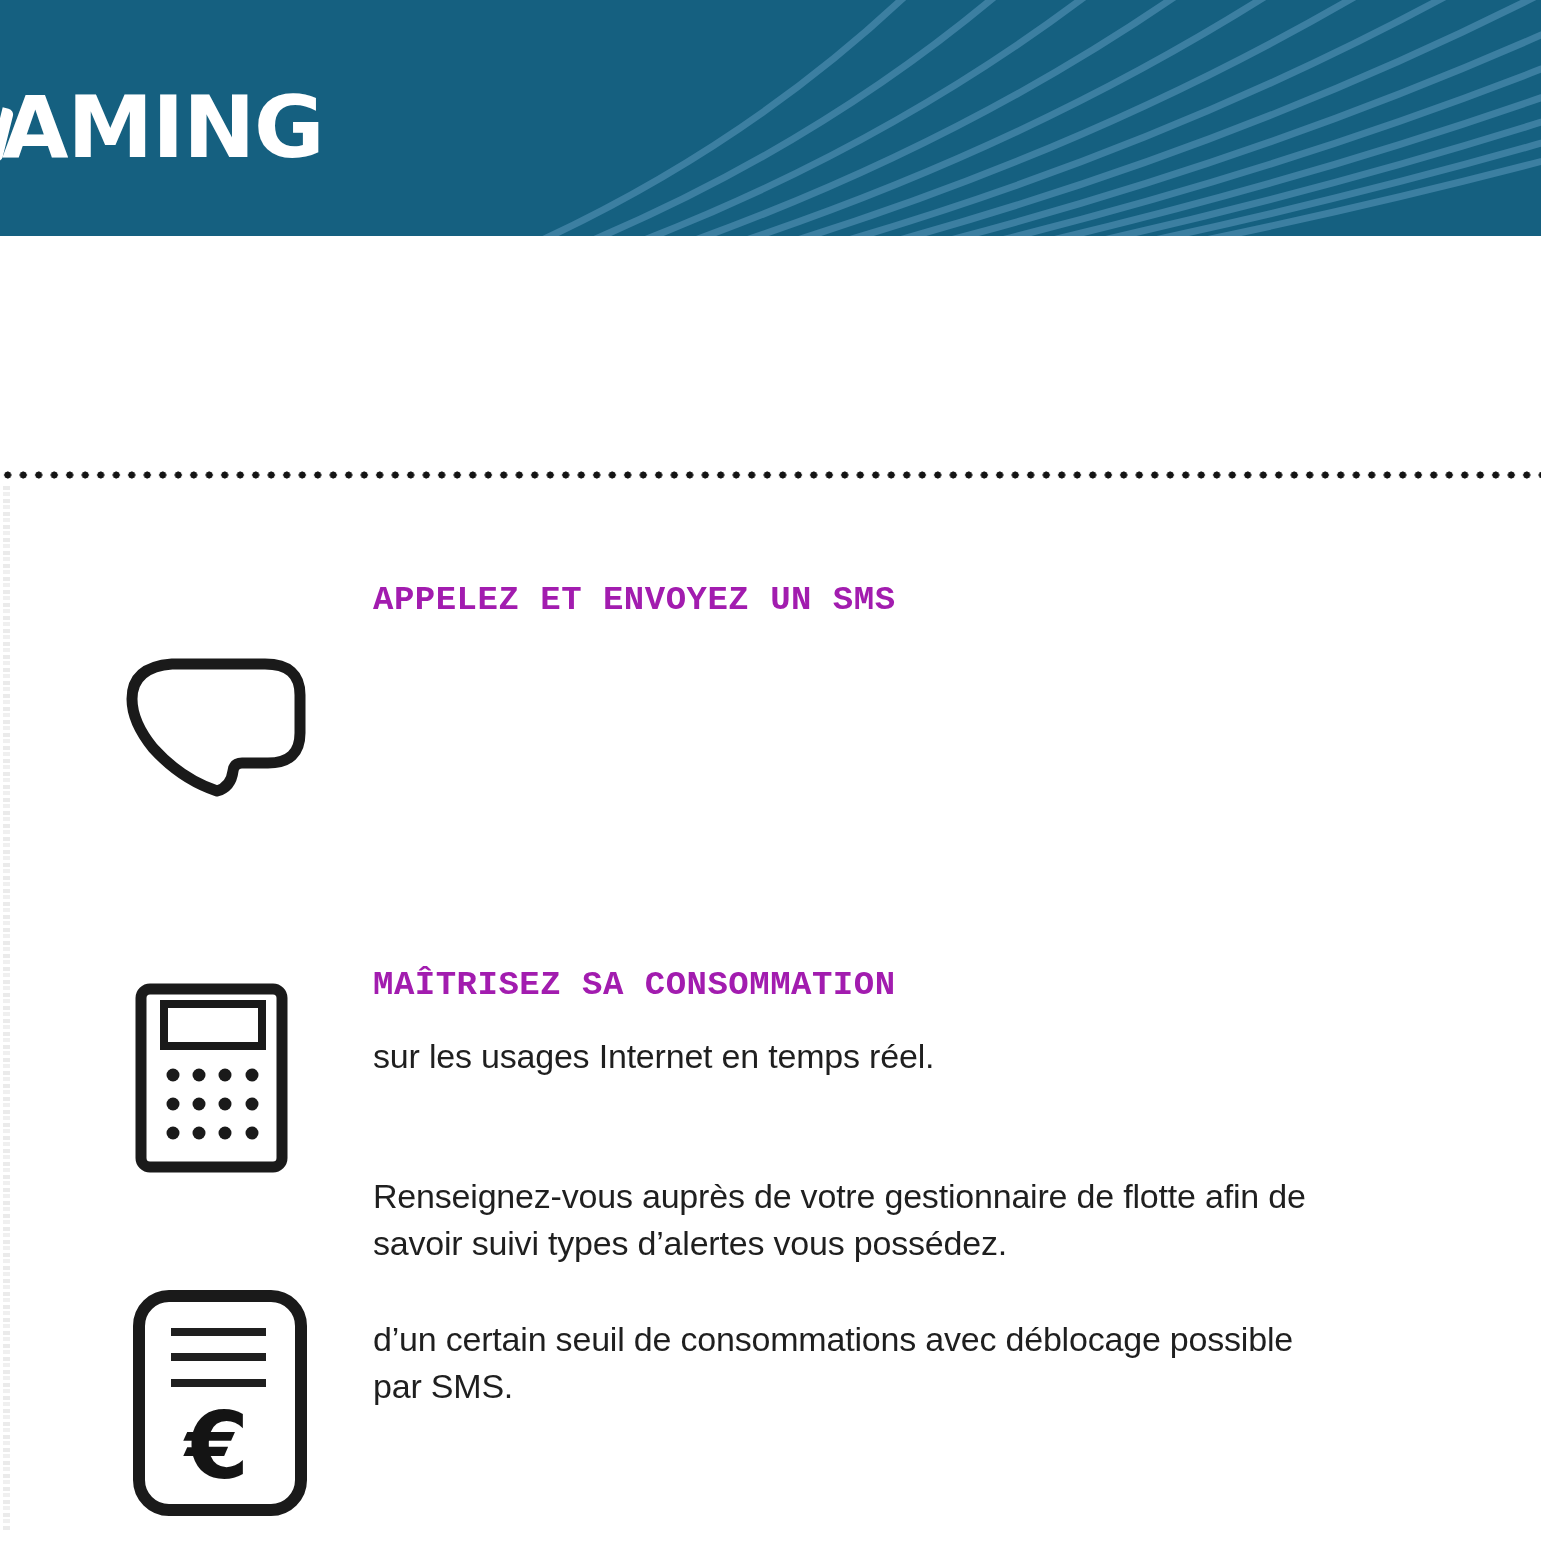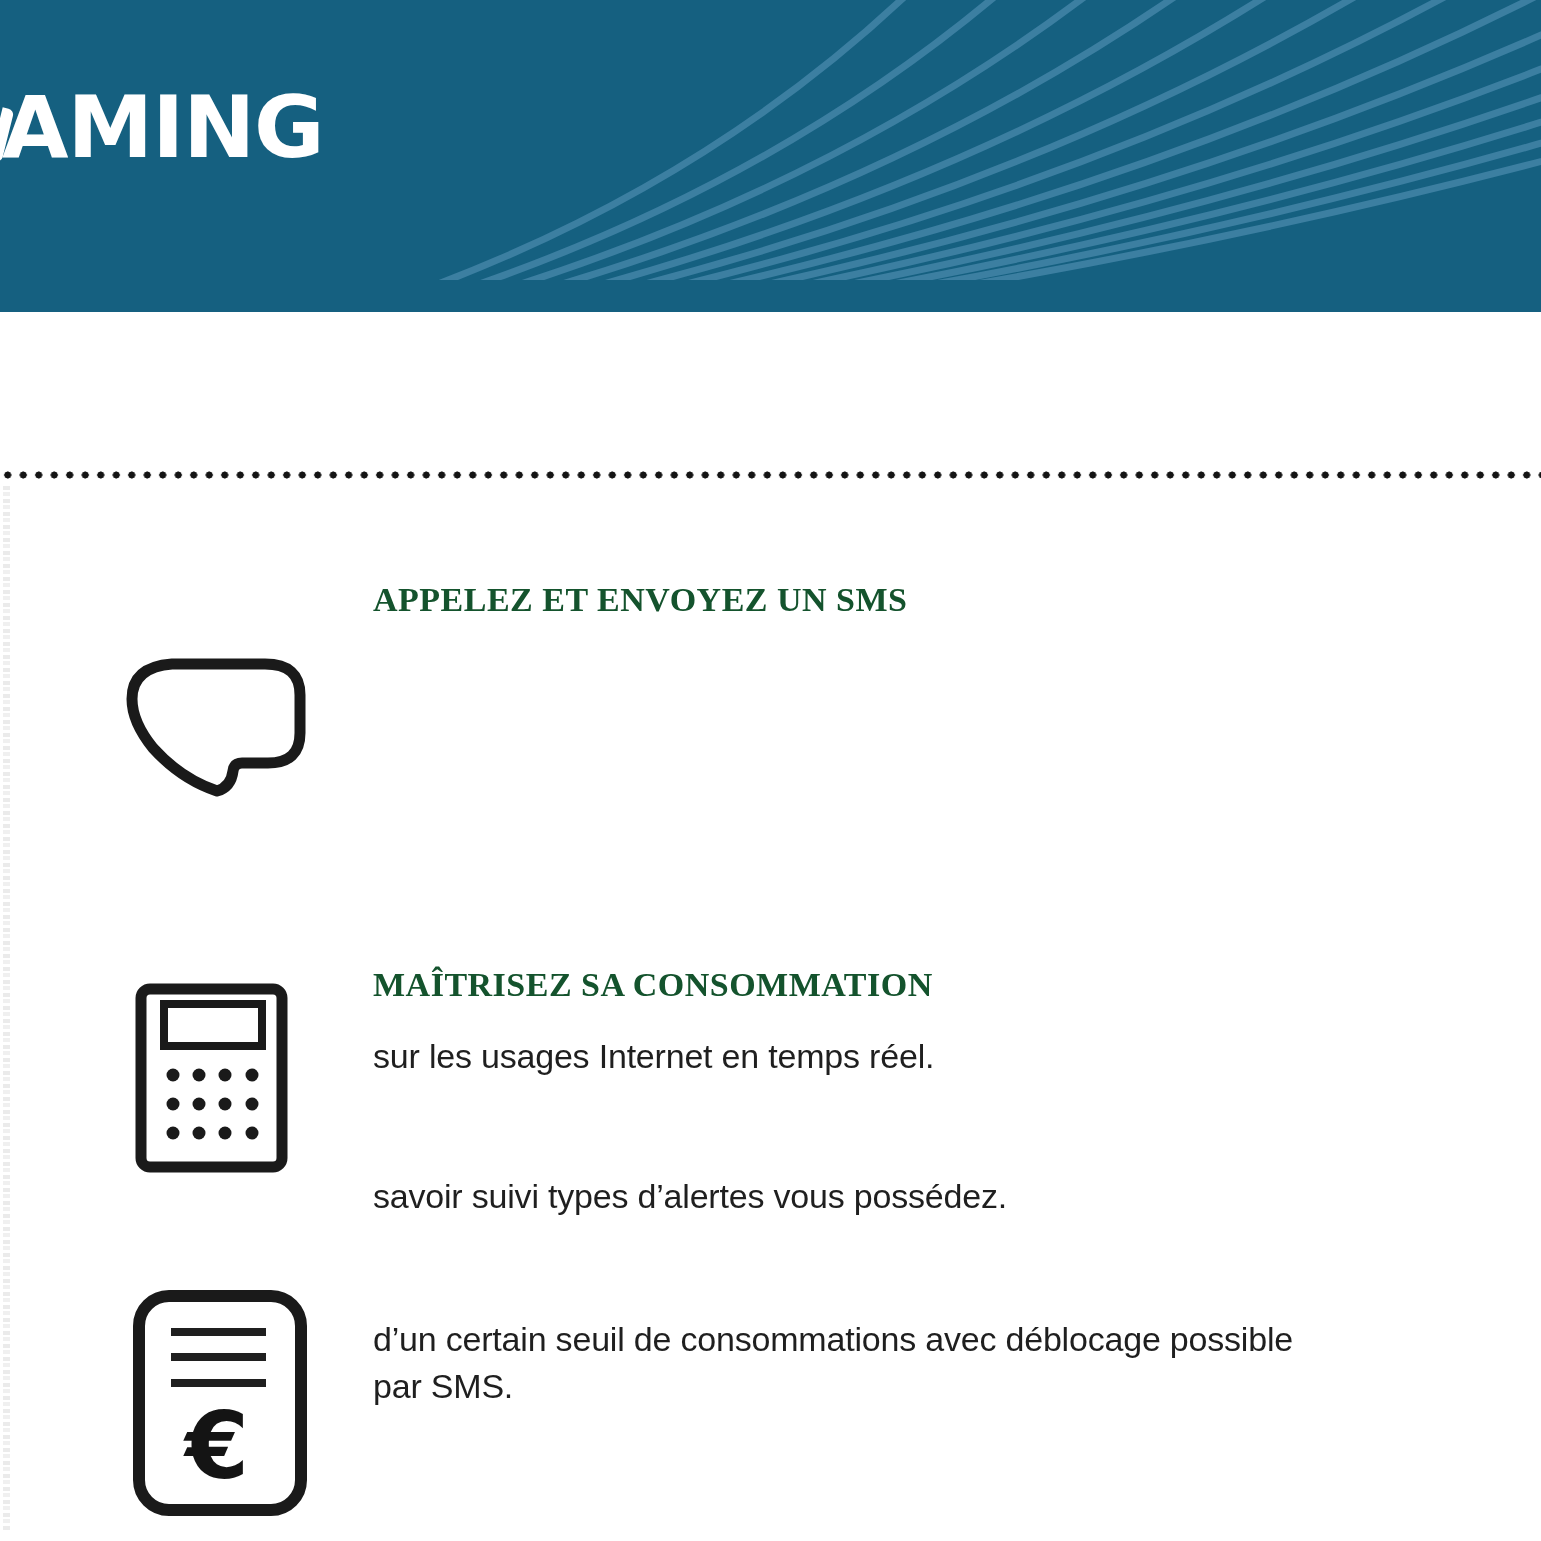--- a/index.html
+++ b/index.html
@@ -3,21 +3,21 @@
 <meta charset="utf-8">
 <style>
   html,body{margin:0;padding:0;background:#fff;}
   .page{
     position:relative;width:1541px;height:1541px;background:#ffffff;
     overflow:hidden;font-family:"Liberation Sans",sans-serif;color:#1c1c1c;
   }
 
   
   .band{
-    position:absolute;left:0;top:0;width:1541px;height:312px;
+    position:absolute;left:0;top:0;width:1541px;height:236px;
     background:#156080;overflow:hidden;
   }
   .band svg{position:absolute;left:0;top:0;}
   .band-title{
     position:absolute;left:2px;top:84px;margin:0;
     font-family:"DejaVu Sans",sans-serif;font-weight:800;font-size:86px;
     line-height:1;letter-spacing:-1px;color:#ffffff;white-space:pre;
   }
   .cut-letter-sliver{
     position:absolute;left:-4px;top:108px;width:12px;height:54px;
@@ -35,23 +35,23 @@
   .margin-fineprint-strip{
     position:absolute;left:3px;top:486px;width:7px;height:1045px;
     background:repeating-linear-gradient(to bottom,
       #ebebeb 0 4px, #ffffff 4px 6px, #f0f0f0 6px 10px, #ffffff 10px 13px);
   }
 
   
   .icon{position:absolute;}
   .section-heading{
     position:absolute;margin:0;
-    font-family:Liberation Serif, serif;
+    font-family:Liberation Mono, monospace;
     font-weight:800;font-size:34px;line-height:40px;letter-spacing:.5px;
-    color:#14532d;white-space:pre;
+    color:#a21caf;white-space:pre;
   }
   .para{position:absolute;}
   .line{
     font-family:"Liberation Sans",sans-serif;font-size:34px;line-height:47px;
     letter-spacing:-0.2px;color:#1f1f1f;white-space:pre;
   }
   .line b{font-weight:700;color:#111;}
 </style>
 </head>
 <body>
@@ -111,20 +111,21 @@
     </g>
   </svg>
 
   <h2 class="section-heading" style="left:373px;top:965px">MAÎTRISEZ SA CONSOMMATION</h2>
 
   <div class="para" style="left:373px;top:1033px">
     <div class="line">sur les usages Internet en temps réel.</div>
   </div>
 
   <div class="para" style="left:373px;top:1173px">
+    <div class="line">Renseignez-vous auprès de votre gestionnaire de flotte afin de</div>
     <div class="line">savoir suivi types d’alertes vous possédez.</div>
   </div>
 
   <svg class="icon" style="left:133px;top:1290px" width="174" height="226" viewBox="0 0 174 226" aria-hidden="true">
     <rect x="6" y="6" width="162" height="214" rx="30" fill="#ffffff" stroke="#1a1a1a" stroke-width="12"></rect>
     <g stroke="#1f1f1f" stroke-width="8">
       <line x1="38" y1="42" x2="133" y2="42"></line>
       <line x1="38" y1="67" x2="133" y2="67"></line>
       <line x1="38" y1="93" x2="133" y2="93"></line>
     </g>

